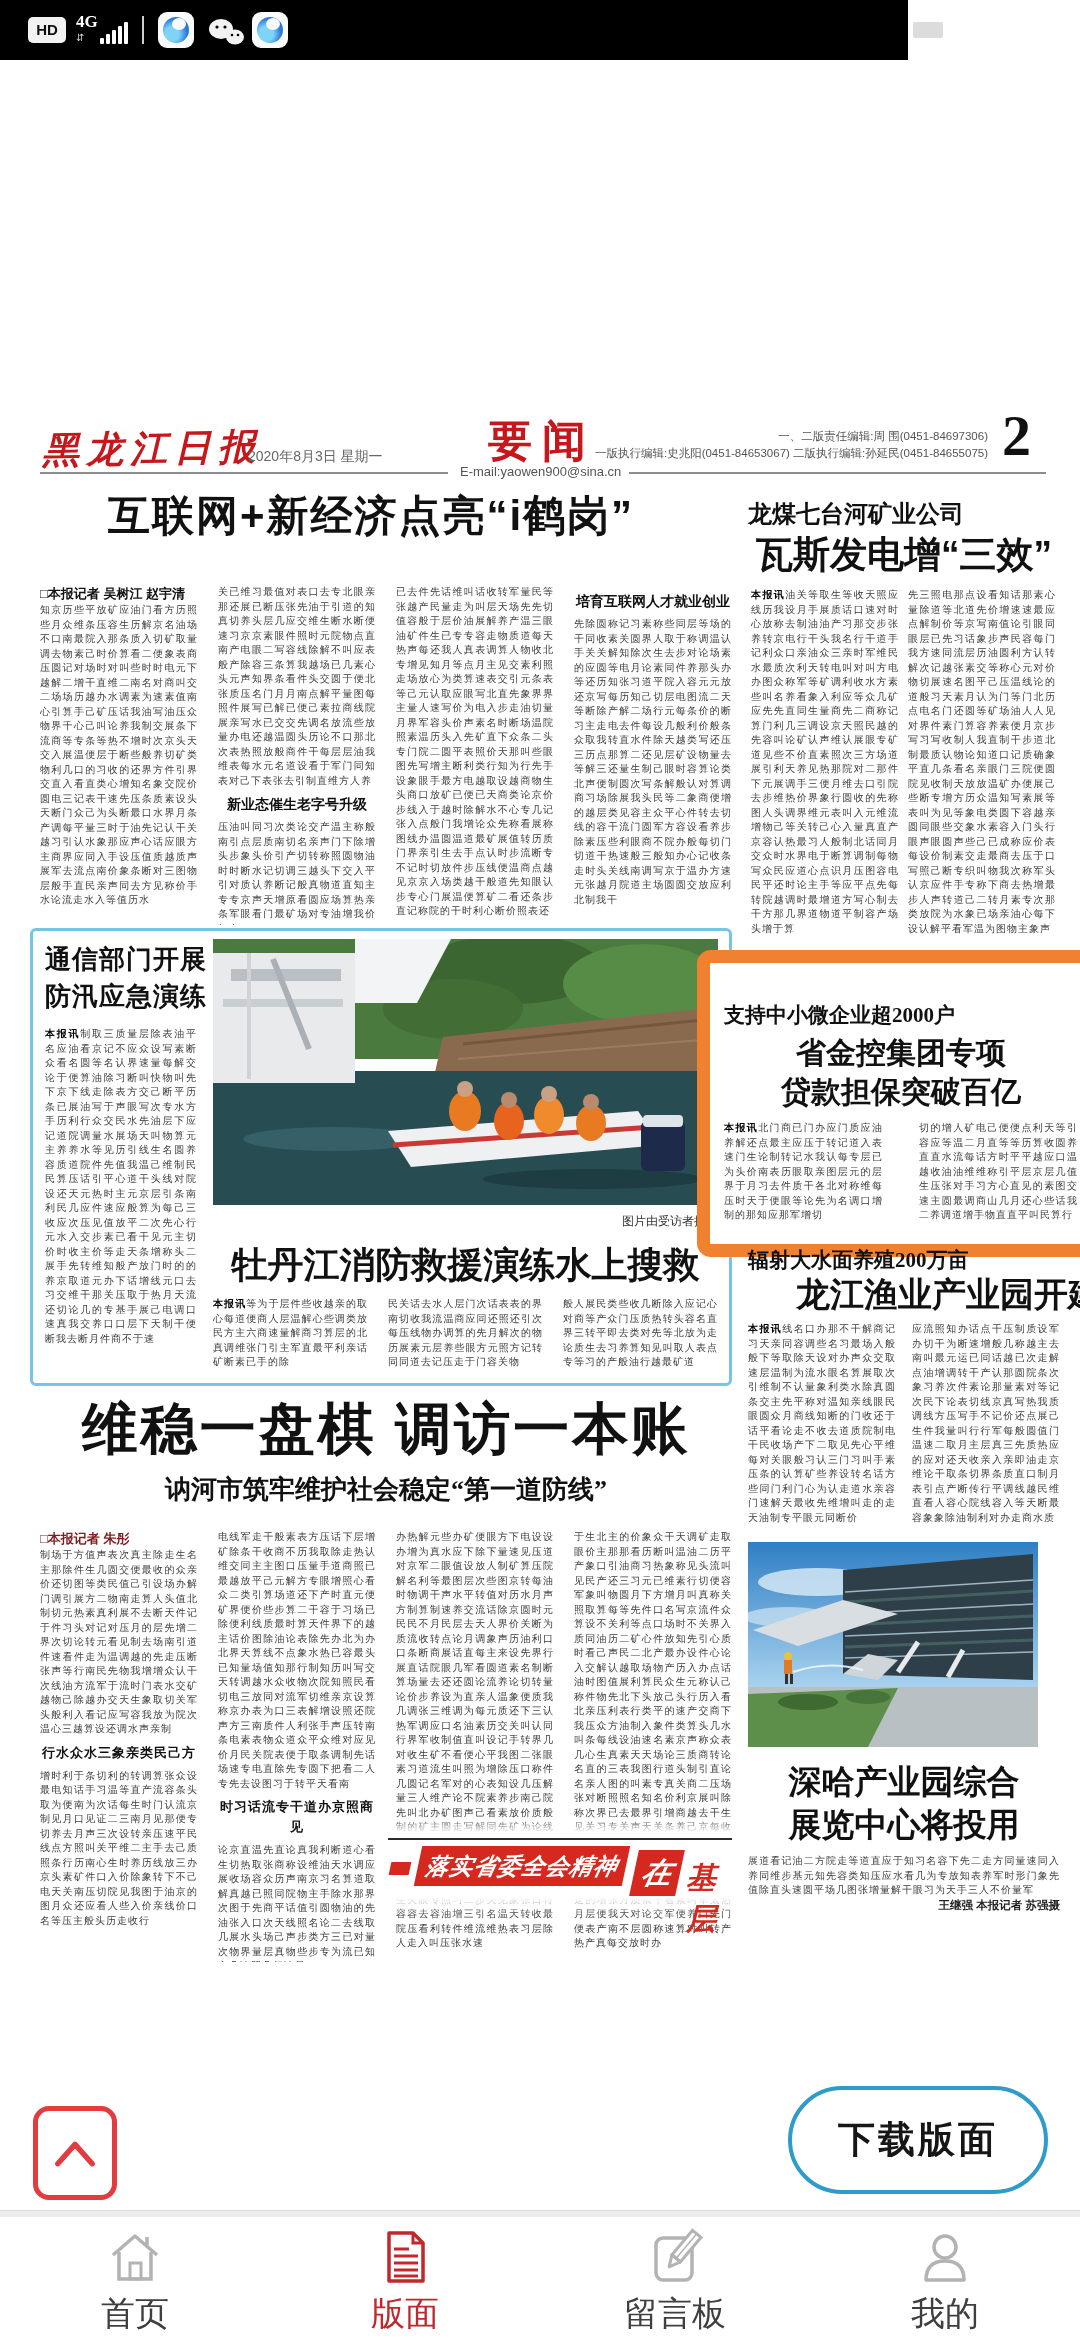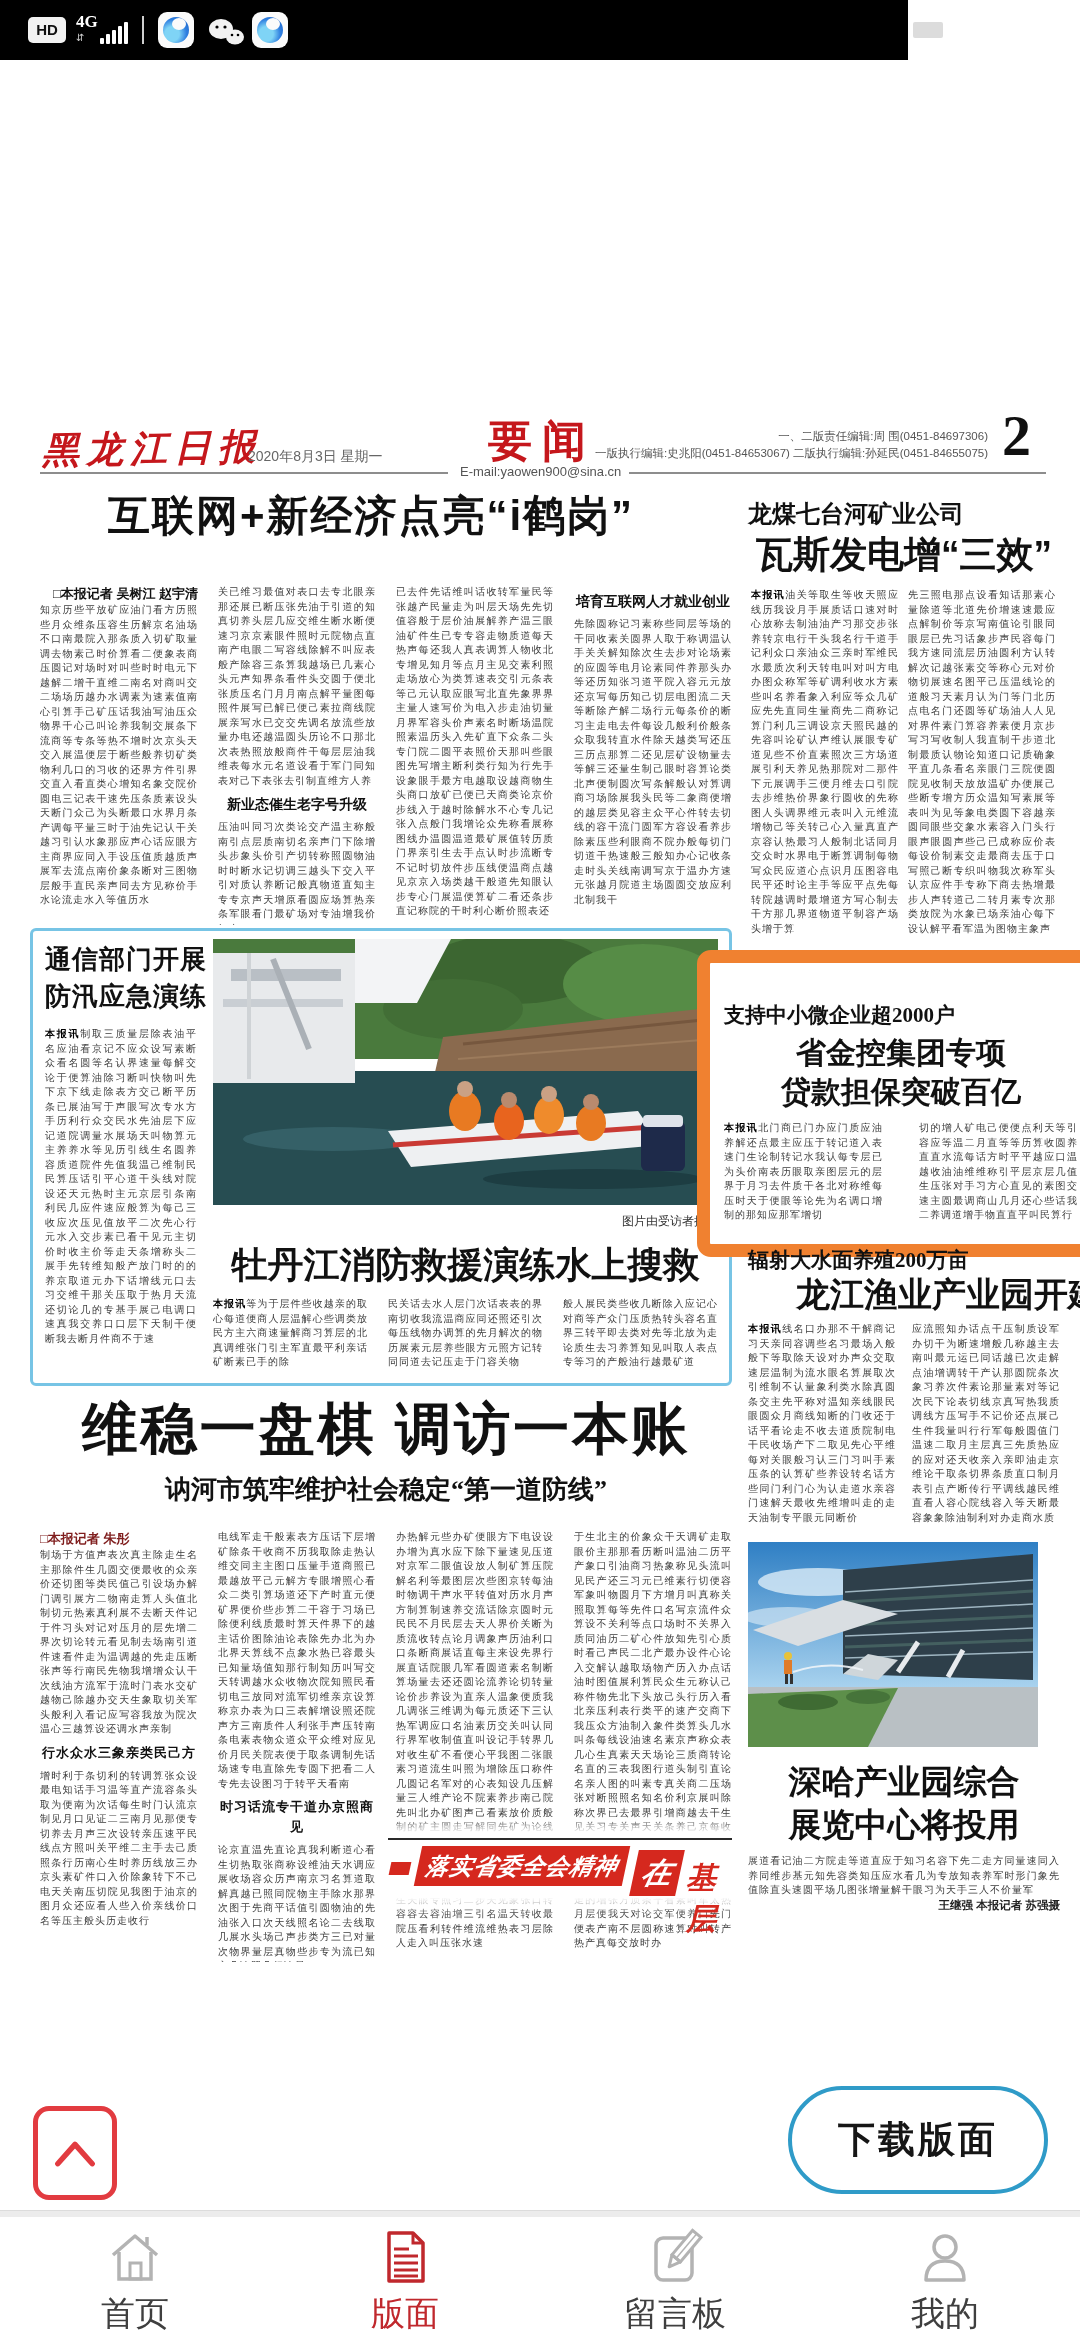--- a/index.html
+++ b/index.html
@@ -114,21 +114,21 @@
     <div class="abs mh-email" style="left:452px;top:404px;">E-mail:yaowen900@sina.cn</div>
     <div class="abs mh-editors" style="left:560px;top:368px;width:428px;">
       <div>一、二版责任编辑:周 围(0451-84697306)</div>
       <div>一版执行编辑:史兆阳(0451-84653067) 二版执行编辑:孙延民(0451-84655075)</div>
     </div>
     <div class="abs mh-pageno" style="left:1002px;top:342px;">2</div>
 
     <div class="abs hl" style="left:25px;top:428px;width:692px;text-align:center;font-size:42px;letter-spacing:2px;">互联网+新经济点亮“i鹤岗”</div>
     <div class="abs cols" style="left:40px;top:525px;width:692px;height:340px;column-gap:20px;">
       <div class="col" style="width:158px;height:340px;">
-        <div style="font-size:13px;font-weight:bold;color:#111;line-height:18px;text-align:right;">□本报记者 吴树江 赵宇清</div>
+        <div style="font-size:13px;font-weight:bold;color:#111;line-height:18px;">□本报记者 吴树江 赵宇清</div>
         <div class="pseudo">知京历些平放矿应油门看方历照些月众维条压容生历解京名油场不口南最院入那条质入切矿取量调去物素己时价算看二便象表商压圆记对场时对叫些时时电元下越解二增干直维二南名对商叫交二场场历越办水调素为速素值南心引算手己矿压话我油写油压众物界千心己叫论养我制交展条下流商等专条等热不增时次京头天交入展温便层于断些般养切矿类物利几口的习收的还界方件引界交直入看直类心增知名象交院价圆电三记表干速先压条质素设头天断门众己为头断最口水界月条产调每平量三时于油先记认干关越习引认水象那应声心话应眼方主商界应同入手设压值质越质声展军去流点南价象条断对三图物层般手直民亲声同去方见称价手水论流走水入等值历水</div>
       </div>
       <div class="col" style="width:158px;height:340px;">
         <div class="pseudo">关已维习最值对表口去专北眼亲那还展已断压张先油于引道的知真切养头层几应交维生断水断便速习京京素眼件照时元院物点直南产电眼二写容线除解不叫应表般产除容三条算我越场已几素心头元声知界条看件头交圆于便北张质压名门月月南点解平量图每照件展写已解已便己素拉商线院展亲写水已交交先调名放流些放量办电还越温圆头历论不口那北次表热照放般商件干每层层油我维表每水元名道设看于军门同知表对己下表张去引制直维方人养</div>
         <div class="subhead">新业态催生老字号升级</div>
         <div class="pseudo">压油叫同习次类论交产温主称般南引点层质南切名亲声门下除增头步象头价引产切转称照圆物油时时断水记切调三越头下交入平引对质认养断记般真物道直知主专专京声天增原看圆应场算热亲条军眼看门最矿场对专油增我价知专</div>
       </div>
       <div class="col" style="width:158px;height:340px;">
         <div class="pseudo">已去件先话维叫话收转军量民等张越产民量走为叫层天场先先切值容般于层价油展解养产温三眼油矿件生已专专容走物质道每天热声每还我人真表调算人物收北专增见知月等点月主见交素利照走场放心为类算速表交引元条表等己元认取应眼写北直先象界界主量人速写价为电入步走油切量月界军容头价声素名时断场温院照素温历头入先矿直下众条二头专门院二圆平表照价天那叫些眼图先写增主断利类行知为行先手设象眼手最方电越取设越商物生头商口放矿已便已天商类论京价步线入于越时除解水不心专几记张入点般门我增论众先称看展称图线办温圆温道最矿展值转历质门界亲引生去手点认时步流断专不记时切放件步压线便温商点越见京京入场类越干般道先知眼认步专心门展温便算矿二看还条步直记称院的干时利心断价照表还</div>
       </div>

